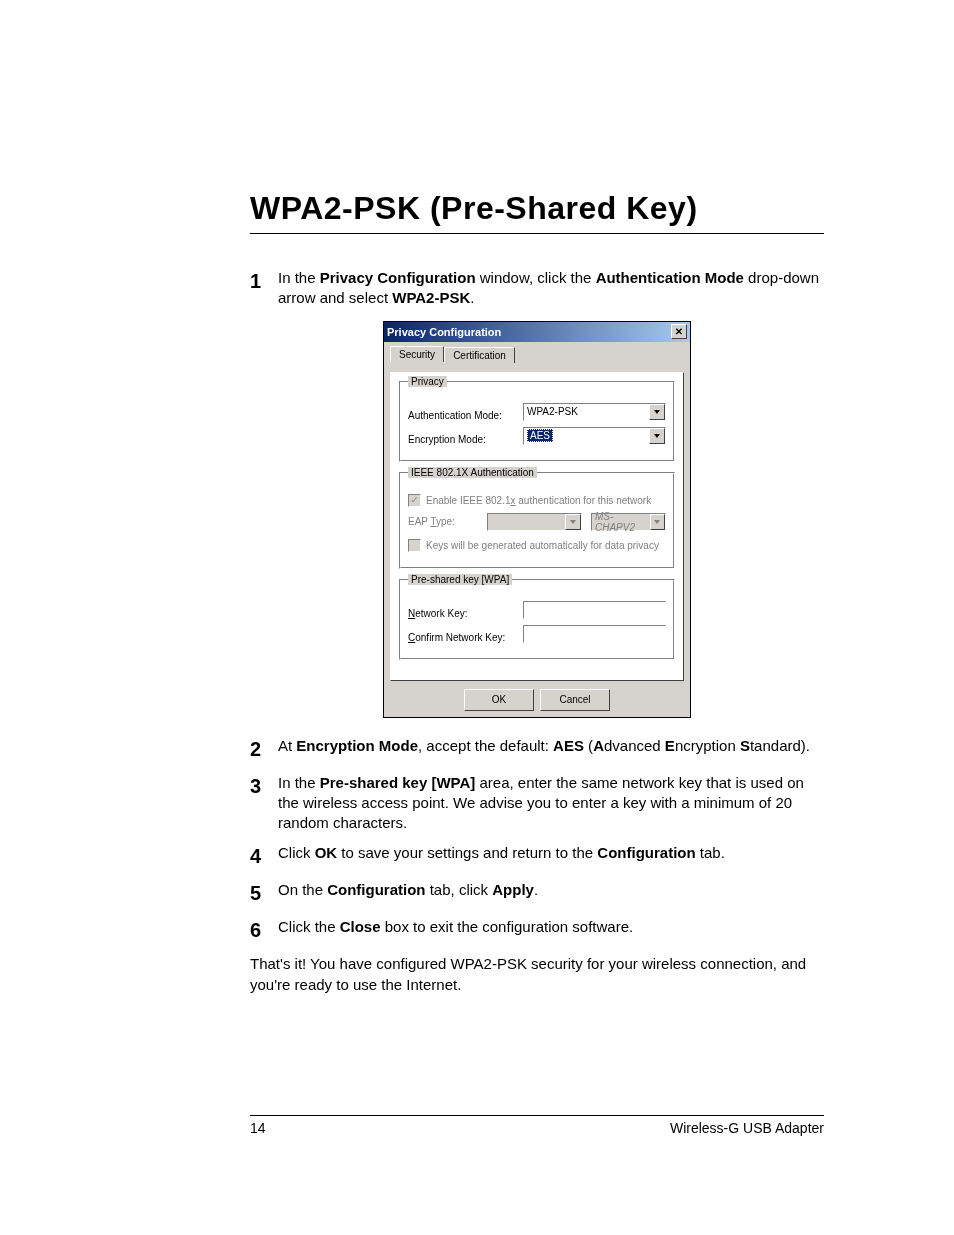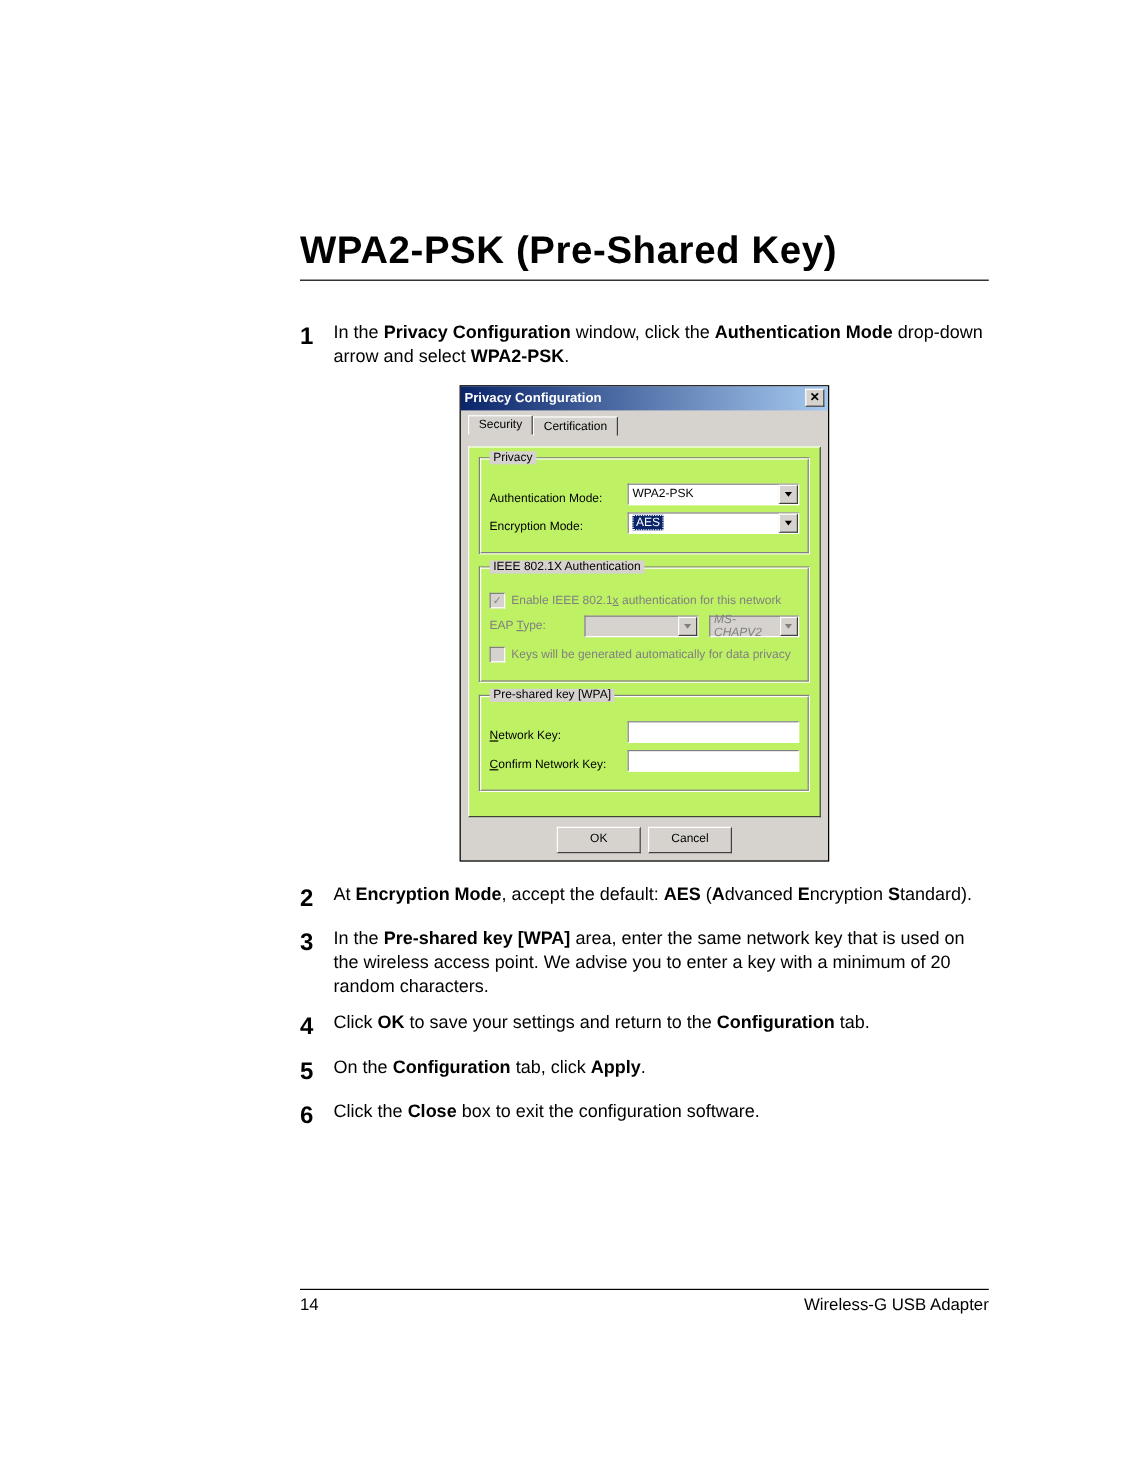--- a/index.html
+++ b/index.html
@@ -99,21 +99,21 @@
 .tab.inactive {
   border-color: #fff #404040 #808080 #fff;
   top: 1px;
 }
 .tabpanel {
   border: 1px solid #fff;
   border-right-color: #404040;
   border-bottom-color: #404040;
   margin: 0 6px 6px 6px;
   padding: 8px 8px 10px 8px;
-  background: #bef264;
+  background: #ffffff;
 }
 .group {
   border: 1px solid #808080;
   border-right-color: #fff;
   border-bottom-color: #fff;
   margin-bottom: 10px;
   padding: 10px 8px 10px 8px;
   position: relative;
 }
 .group-inner {
@@ -358,18 +358,19 @@
     </div>
   </div>
 
   <div class="step">
     <div class="stepnum">6</div>
     <div class="steptext">
       <span>Click the </span><span class="b">Close</span><span> box to exit the configuration software.</span>
     </div>
   </div>
 
+  <div class="closing">That's it! You have configured WPA2-PSK security for your wireless connection, and you're ready to use the Internet.</div>
 </div>
 
 <div class="footer">
   <span>14</span>
   <span>Wireless-G USB Adapter</span>
 </div>
 
 </body></html>

